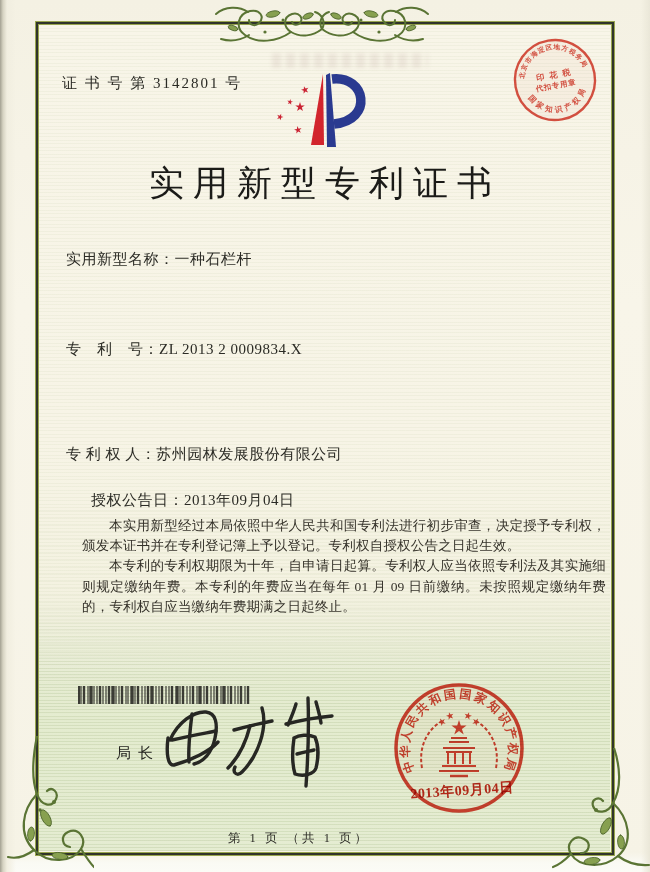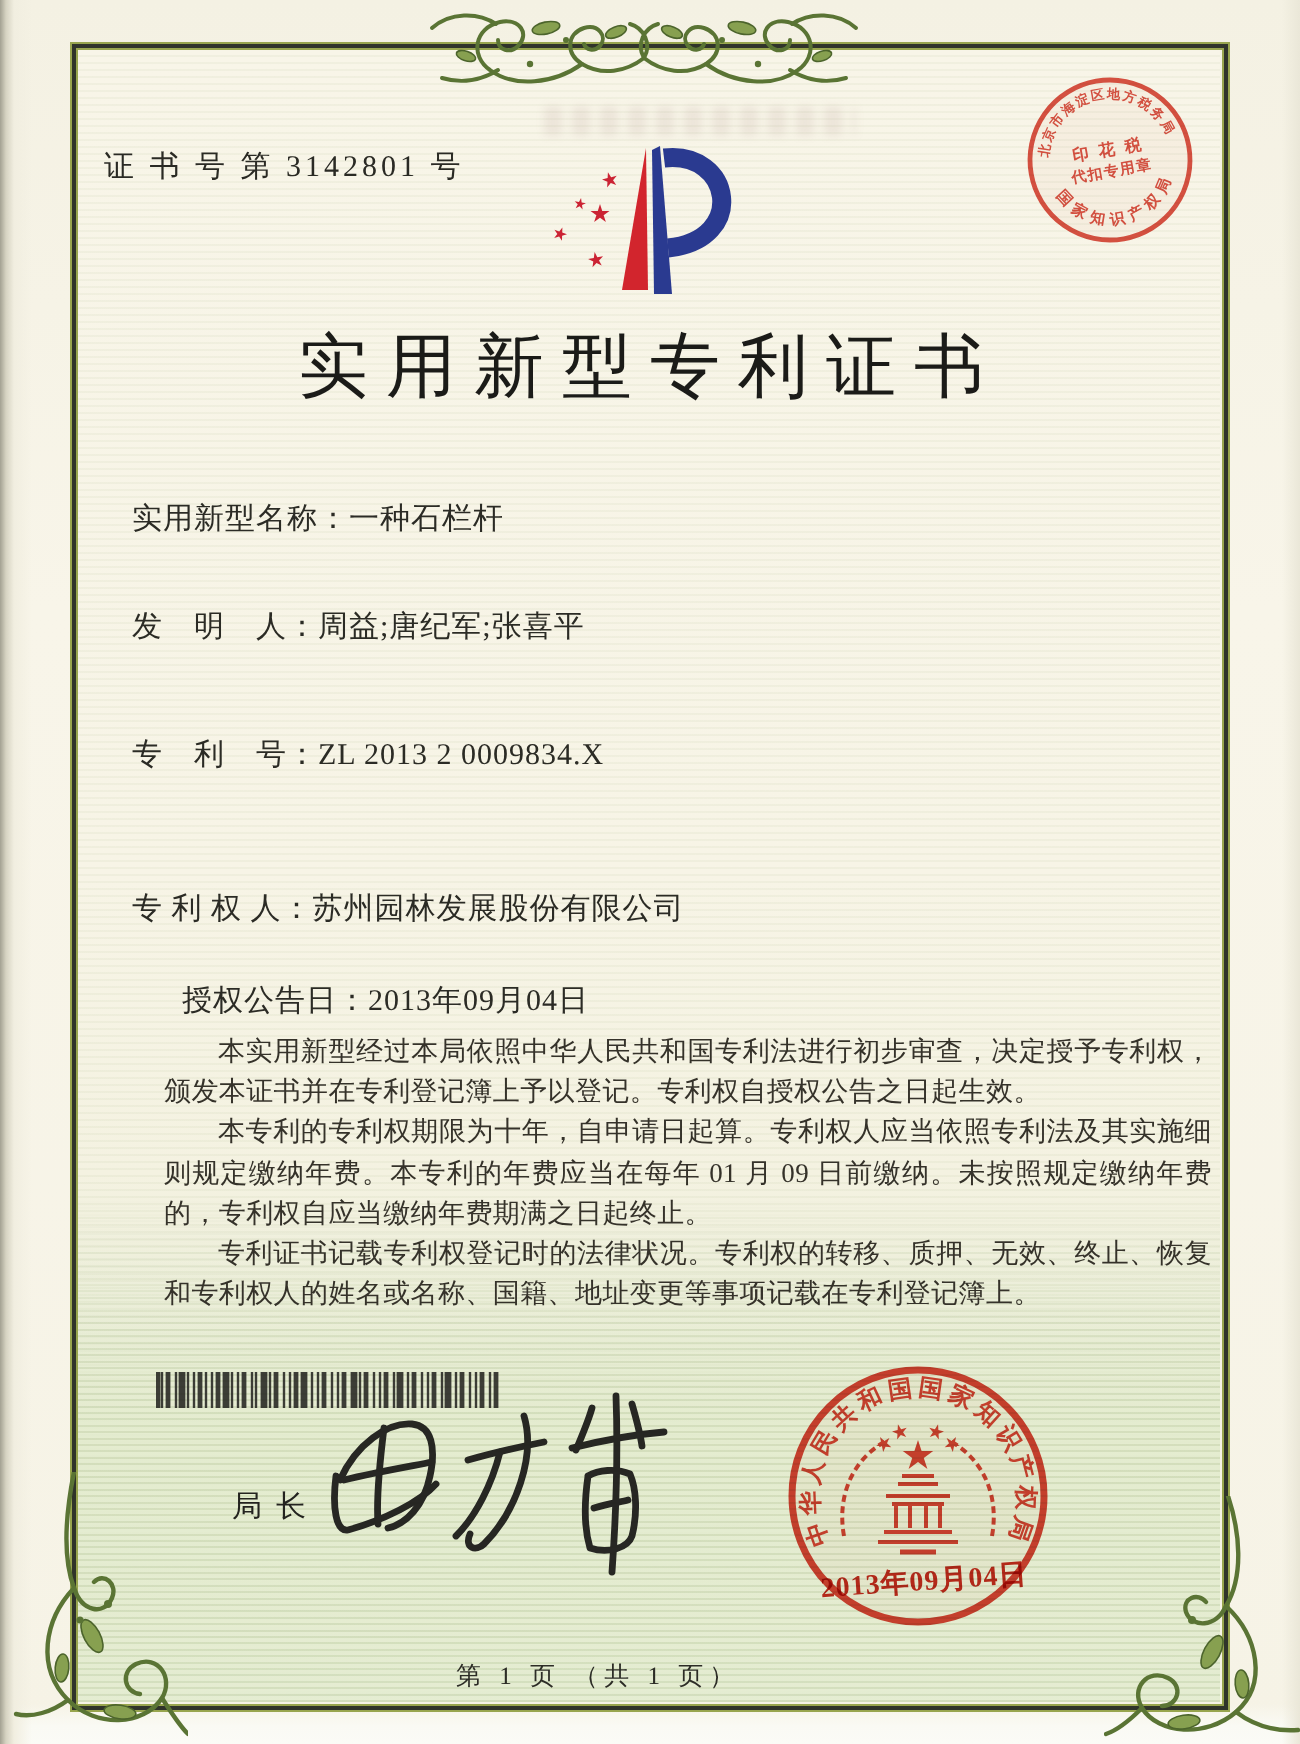--- a/index.html
+++ b/index.html
@@ -34,28 +34,28 @@
     background:repeating-linear-gradient(90deg, rgba(150,110,110,.8) 0 9px, transparent 9px 14px);
   }
   
   .frame{
     left:36px; top:22px; width:574px; height:829px; z-index:2;
     border:2px solid #30342a; outline:1px solid #98a54e;
   }
   .frame-in{position:absolute; inset:0; border:1px solid #98a54e;}
   .orn{z-index:3;}
   
-  .cert-no{left:52px; top:74px; font-size:15px; letter-spacing:2px; color:#2a2a24; z-index:4;}
+  .cert-no{left:62px; top:74px; font-size:15px; letter-spacing:2px; color:#2a2a24; z-index:4;}
   .logo{left:266px; top:60px; z-index:4;}
   .title{
     left:0; top:160px; width:650px; text-align:center; z-index:4;
     font-size:35px; font-weight:normal; letter-spacing:9px; color:#1b1b18;
   }
   .field{left:66px; font-size:15px; color:#2b2b25; letter-spacing:0.5px; white-space:nowrap; z-index:4;text-align:right;}
-  .f0{top:250px;} .f1{top:304px;} .f2{top:368px;} .f3{top:398px;} .f4{top:445px;} .f5{top:491px;margin-left:25px;}
+  .f0{top:250px;} .f1{top:304px;} .f2{top:340px;} .f3{top:398px;} .f4{top:445px;} .f5{top:491px;margin-left:25px;}
   .body-text{
     left:66px; top:516px; width:524px; z-index:4;
     font-size:13.5px; line-height:20.2px; letter-spacing:0.2px; color:#35322a; text-align:justify;margin-left:16px;
   }
   .body-text p{margin:0; text-indent:2em;}
   .barcode{left:78px; top:686px; z-index:4; opacity:.86;}
   .sig-title{left:116px; top:744px; font-size:15px; letter-spacing:7px; color:#23231f; z-index:4;}
   .signature{left:158px; top:696px; z-index:4;}
   .sig-name-hidden{left:200px; top:730px; opacity:0; font-size:10px; z-index:0;}
   .seal{left:392px; top:678px; z-index:5; mix-blend-mode:multiply; opacity:.95;}
@@ -149,37 +149,33 @@
       <use href="#star" transform="translate(14,57) scale(3.5) rotate(20)"></use>
       <use href="#star" transform="translate(32,70) scale(4) rotate(-10)"></use>
     </g>
   </svg>
 
   <div class="abs title">实用新型专利证书</div>
 
   <div class="abs field f0">
     <span>实用新型名称：</span><span>一种石栏杆</span>
   </div>
-  <div class="abs field f1">
-    <span>发　明　人：</span><span>周益;唐纪军;张喜平</span>
-  </div>
   <div class="abs field f2">
     <span>专　利　号：</span><span>ZL 2013 2 0009834.X</span>
   </div>
   <div class="abs field f4">
     <span>专 利 权 人：</span><span>苏州园林发展股份有限公司</span>
   </div>
   <div class="abs field f5">
     <span>授权公告日：</span><span>2013年09月04日</span>
   </div>
 
   <div class="abs body-text">
     <p>本实用新型经过本局依照中华人民共和国专利法进行初步审查，决定授予专利权，颁发本证书并在专利登记簿上予以登记。专利权自授权公告之日起生效。</p>
     <p>本专利的专利权期限为十年，自申请日起算。专利权人应当依照专利法及其实施细则规定缴纳年费。本专利的年费应当在每年 01 月 09 日前缴纳。未按照规定缴纳年费的，专利权自应当缴纳年费期满之日起终止。</p>
-    <p>专利证书记载专利权登记时的法律状况。专利权的转移、质押、无效、终止、恢复和专利权人的姓名或名称、国籍、地址变更等事项记载在专利登记簿上。</p>
   </div>
 
   <svg class="abs barcode" width="172" height="18" viewBox="0 0 172 18">
     <g stroke="#21211d">
       <path stroke-width="1.2" d="M3,0V18M10,0V18M16,0V18M19,0V18M25,0V18M28,0V18M38,0V18M41,0V18M48,0V18M50,0V18M57,0V18M64,0V18M67,0V18M78,0V18M81,0V18M88,0V18M91,0V18M102,0V18M109,0V18M112,0V18M119,0V18M126,0V18M133,0V18M136,0V18M143,0V18M150,0V18M157,0V18M160,0V18M167,0V18"></path>
       <path stroke-width="2.4" d="M1,0V18M6,0V18M22,0V18M31,0V18M44,0V18M60,0V18M70,0V18M84,0V18M94,0V18M105,0V18M115,0V18M129,0V18M139,0V18M153,0V18M163,0V18M170,0V18"></path>
       <path stroke-width="3.4" d="M13,0V18M35,0V18M54,0V18M74,0V18M99,0V18M122,0V18M146,0V18"></path>
     </g>
   </svg>
 

